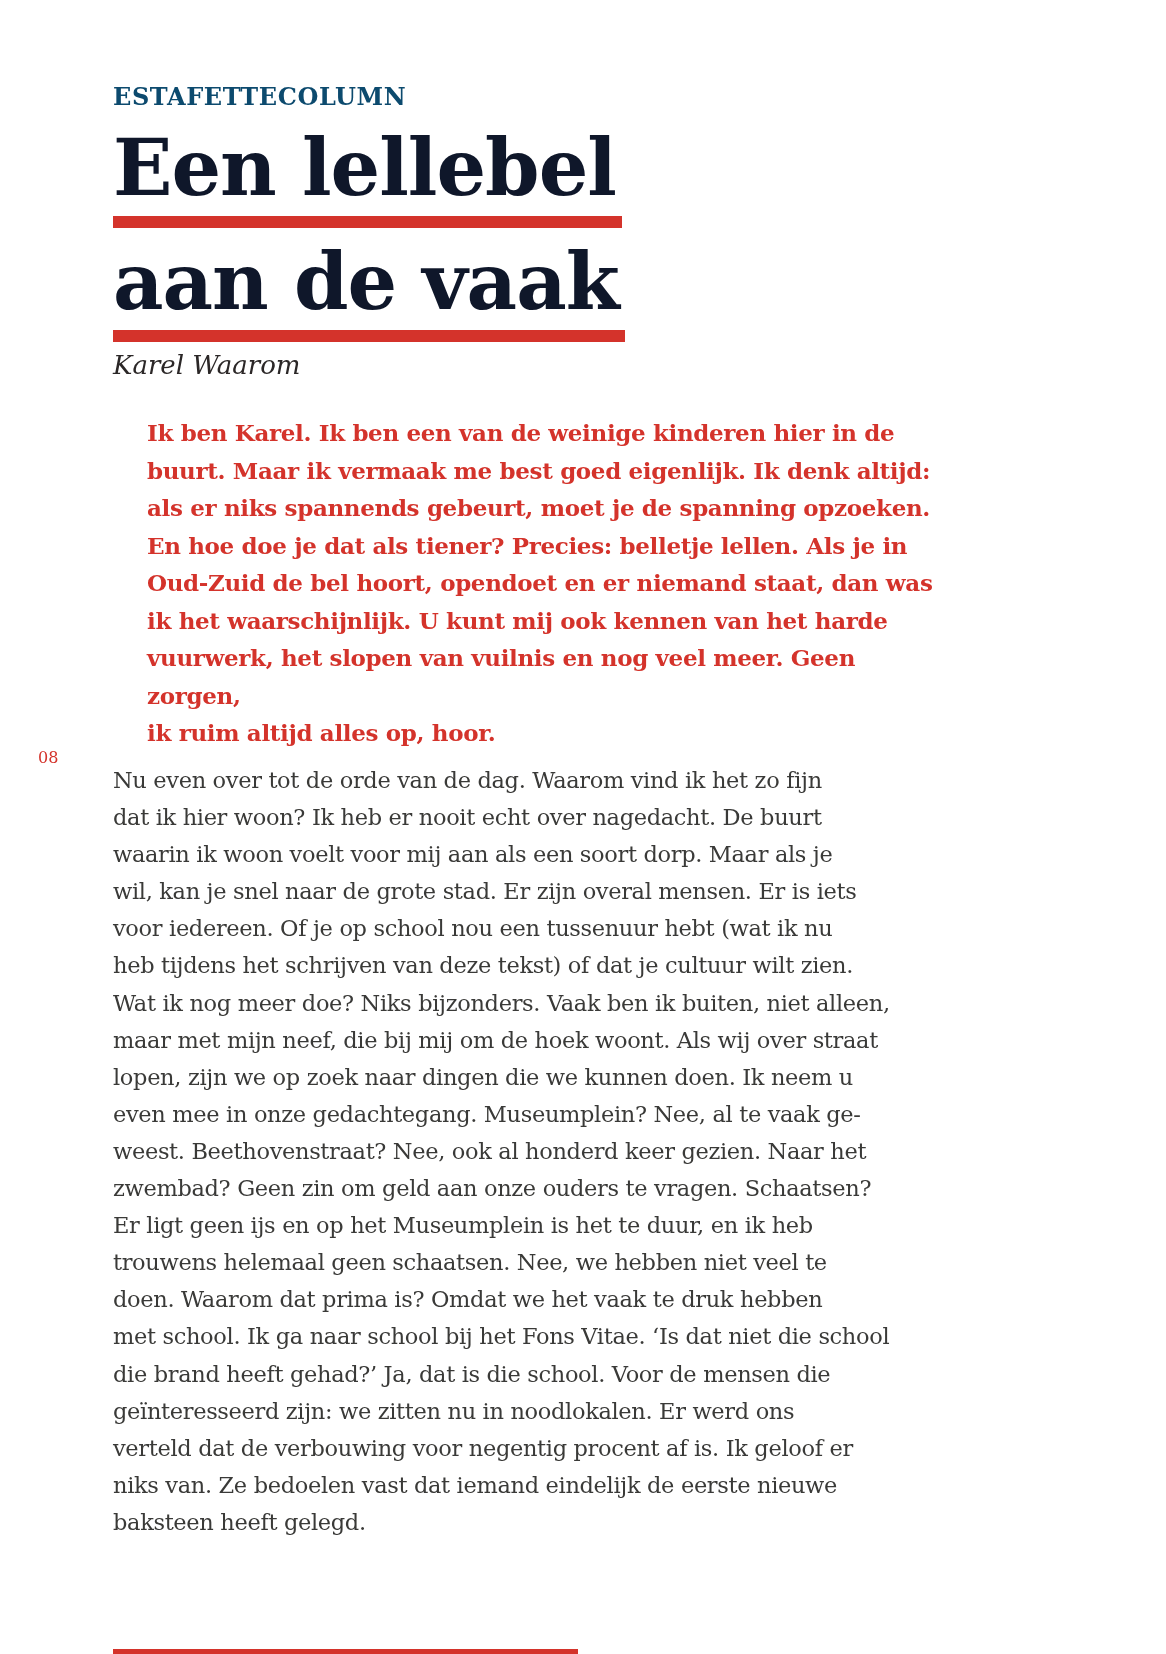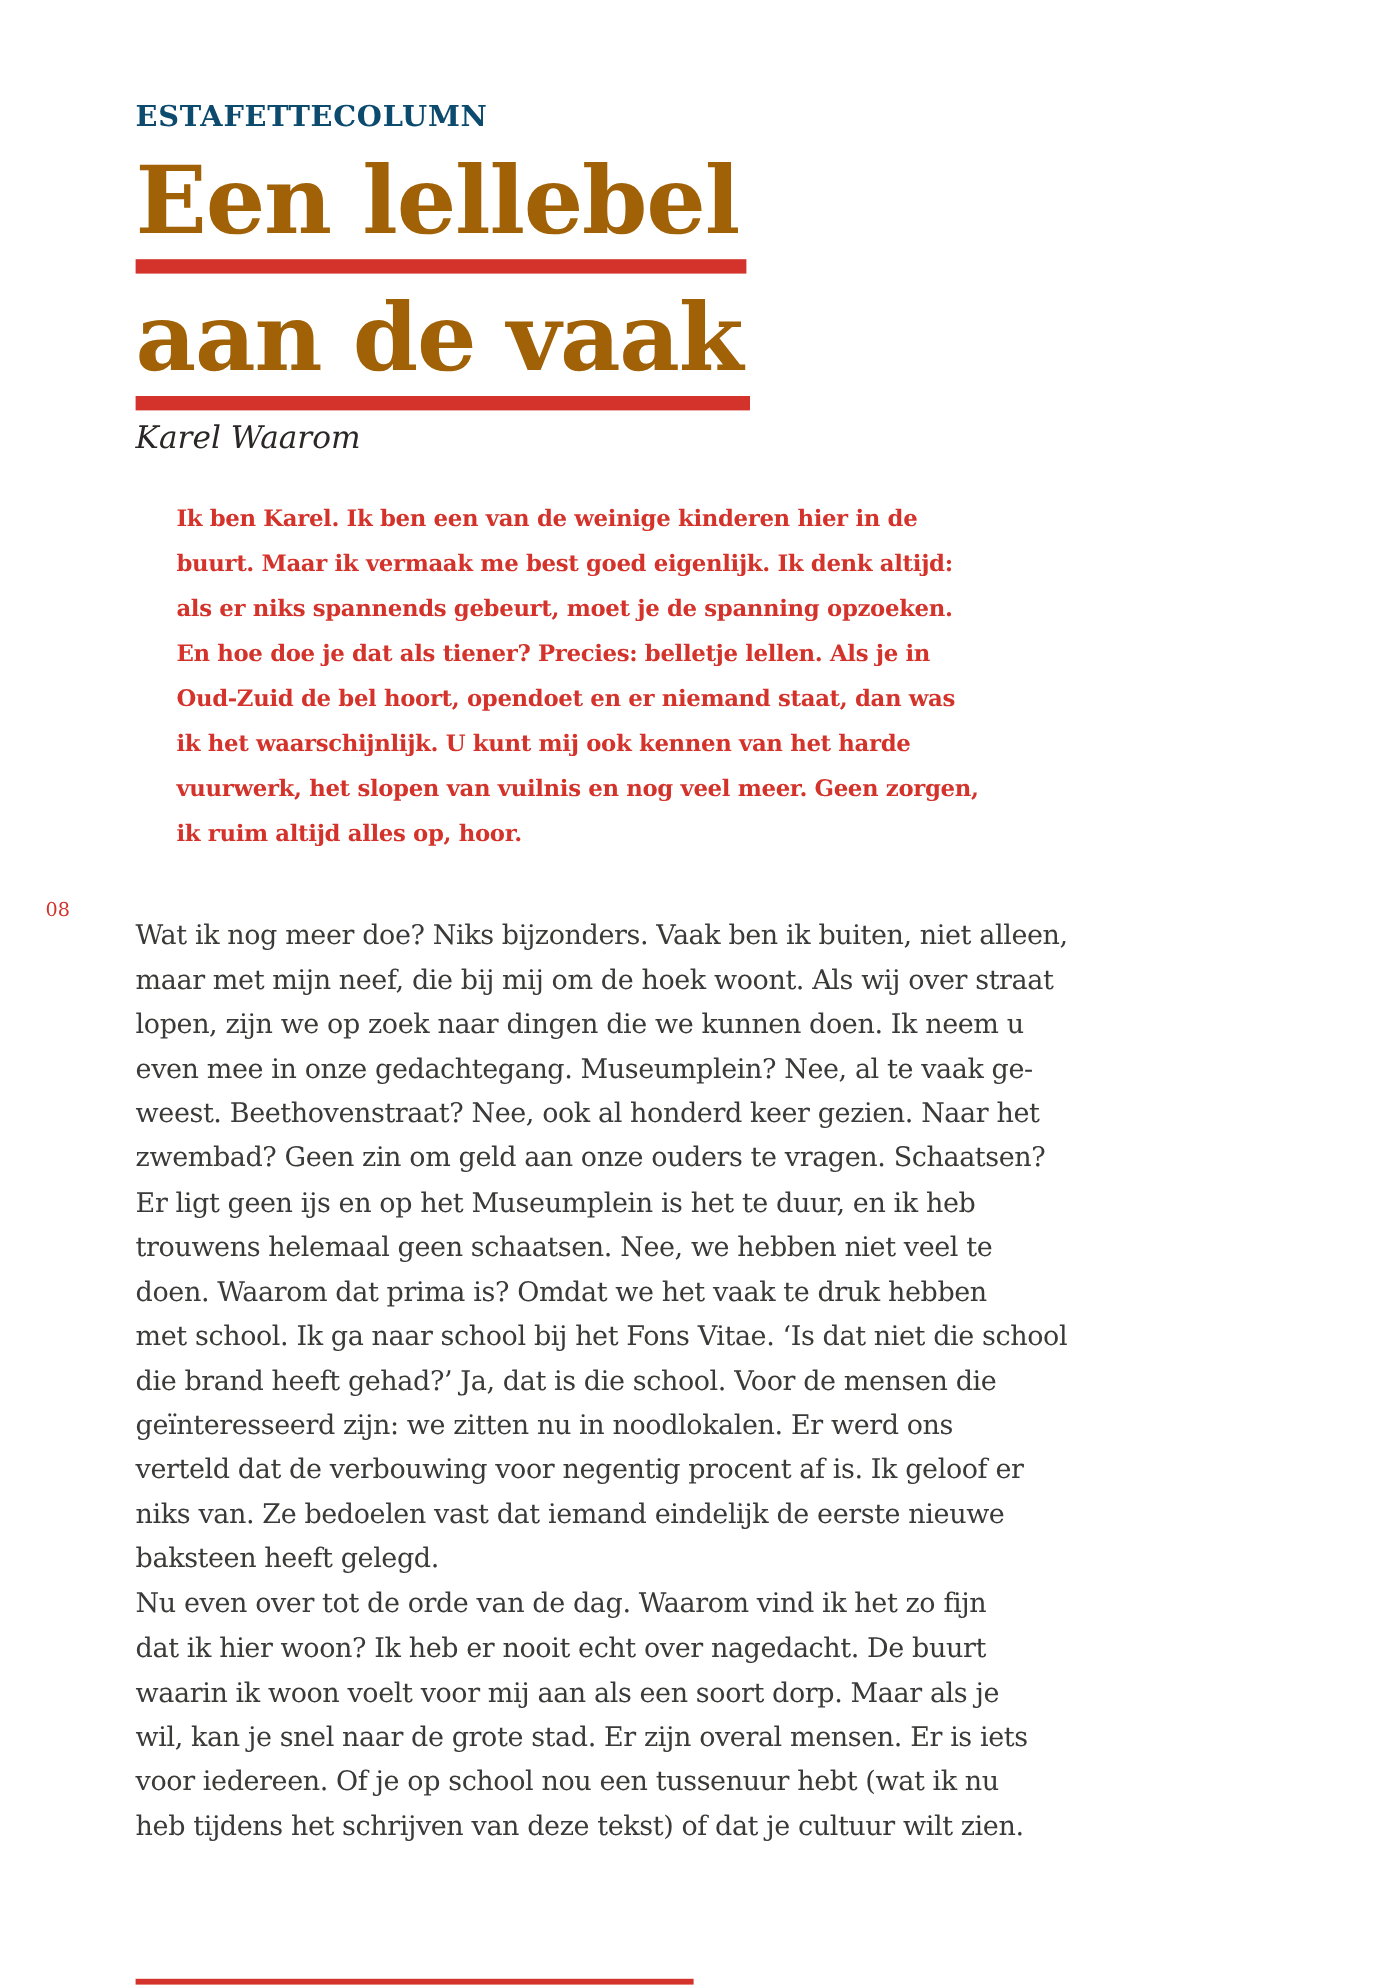--- a/index.html
+++ b/index.html
@@ -17,21 +17,21 @@
     top: 82px;
     font-size: 24px;
     font-weight: 700;
     letter-spacing: 0.6px;
     color: #0c4a6e;
   }
   .title-block {
     position: absolute;
     left: 113px;
     top: 126px;
-    color: #a16207;
+    color: #0f172a;
   }
   .title-line {
     display: table;
     font-size: 78px;
     font-weight: 700;
     line-height: 84px;
     letter-spacing: -1px;
     padding-bottom: 6px;
     padding-right: 6px;
     border-bottom: 12px solid #d4332b;
@@ -44,21 +44,21 @@
     top: 350px;
     font-size: 26px;
     font-style: italic;
     color: #2b2727;
   }
   .intro {
     position: absolute;
     left: 147px;
     top: 414px;
     width: 800px;
-    font-size: 19px;
+    font-size: 23px;
     font-weight: 700;
     line-height: 37.5px;
     letter-spacing: -0.015em;
     color: #d4332b;
     white-space: pre-line;
   }
   .page-number {
     position: absolute;
     left: 38px;
     top: 748px;
@@ -106,36 +106,36 @@
 als er niks spannends gebeurt, moet je de spanning opzoeken.
 En hoe doe je dat als tiener? Precies: belletje lellen. Als je in
 Oud-Zuid de bel hoort, opendoet en er niemand staat, dan was
 ik het waarschijnlijk. U kunt mij ook kennen van het harde
 vuurwerk, het slopen van vuilnis en nog veel meer. Geen zorgen,
 ik ruim altijd alles op, hoor.</div>
 
 <div class="page-number">08</div>
 
 <div class="body-text">
+  <p>Nu even over tot de orde van de dag. Waarom vind ik het zo fijn
+dat ik hier woon? Ik heb er nooit echt over nagedacht. De buurt
+waarin ik woon voelt voor mij aan als een soort dorp. Maar als je
+wil, kan je snel naar de grote stad. Er zijn overal mensen. Er is iets
+voor iedereen. Of je op school nou een tussenuur hebt (wat ik nu
+heb tijdens het schrijven van deze tekst) of dat je cultuur wilt zien.</p>
   <p>Wat ik nog meer doe? Niks bijzonders. Vaak ben ik buiten, niet alleen,
 maar met mijn neef, die bij mij om de hoek woont. Als wij over straat
 lopen, zijn we op zoek naar dingen die we kunnen doen. Ik neem u
 even mee in onze gedachtegang. Museumplein? Nee, al te vaak ge-
 weest. Beethovenstraat? Nee, ook al honderd keer gezien. Naar het
 zwembad? Geen zin om geld aan onze ouders te vragen. Schaatsen?
 Er ligt geen ijs en op het Museumplein is het te duur, en ik heb
 trouwens helemaal geen schaatsen. Nee, we hebben niet veel te
 doen. Waarom dat prima is? Omdat we het vaak te druk hebben
 met school. Ik ga naar school bij het Fons Vitae. ‘Is dat niet die school
 die brand heeft gehad?’ Ja, dat is die school. Voor de mensen die
 geïnteresseerd zijn: we zitten nu in noodlokalen. Er werd ons
 verteld dat de verbouwing voor negentig procent af is. Ik geloof er
 niks van. Ze bedoelen vast dat iemand eindelijk de eerste nieuwe
 baksteen heeft gelegd.</p>
-  <p>Nu even over tot de orde van de dag. Waarom vind ik het zo fijn
-dat ik hier woon? Ik heb er nooit echt over nagedacht. De buurt
-waarin ik woon voelt voor mij aan als een soort dorp. Maar als je
-wil, kan je snel naar de grote stad. Er zijn overal mensen. Er is iets
-voor iedereen. Of je op school nou een tussenuur hebt (wat ik nu
-heb tijdens het schrijven van deze tekst) of dat je cultuur wilt zien.</p>
 </div>
 
 <div class="bottom-rule"></div>
 
 </body></html>

